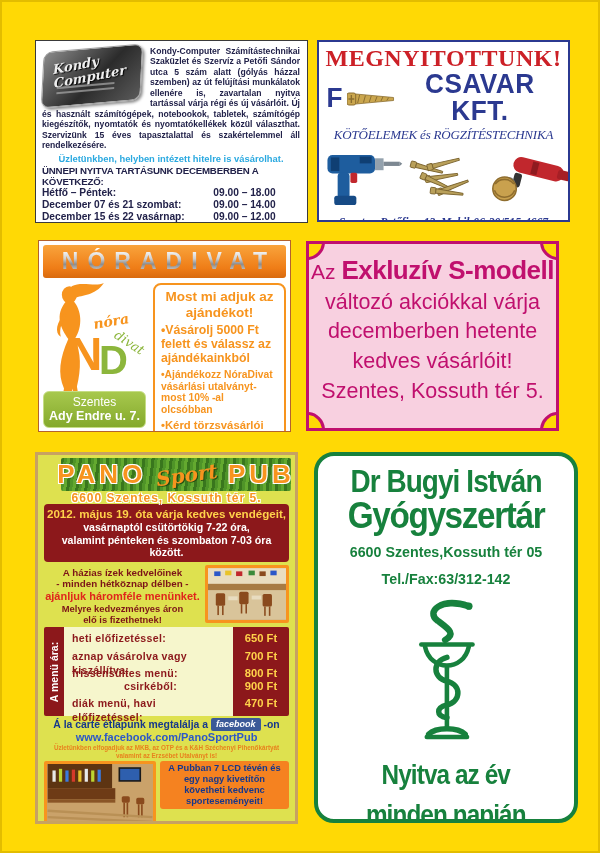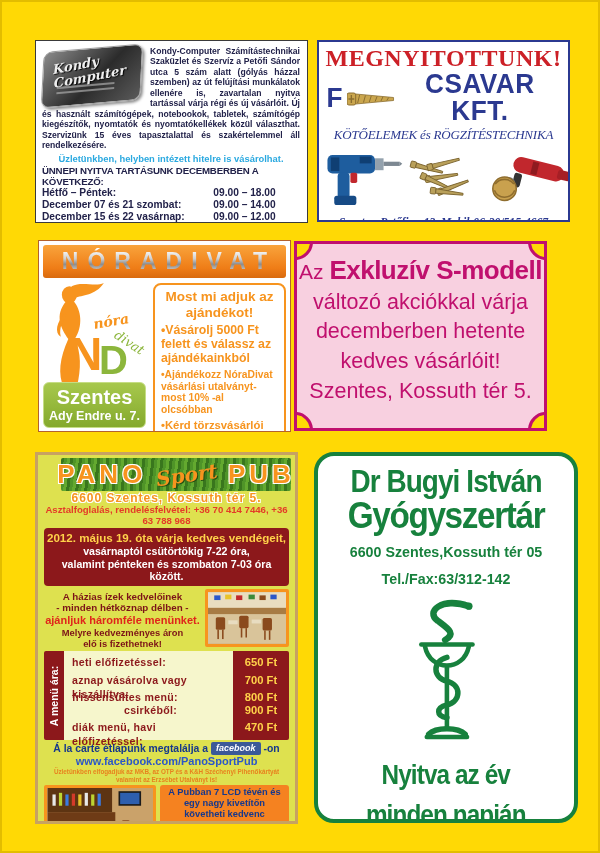--- a/index.html
+++ b/index.html
@@ -32,30 +32,30 @@
   .ad3 { left:36px; top:238px; width:253px; height:192px; background:#fff; border:1px solid #b4622d; padding:4px; }
   .nora-header { height:33px; background:linear-gradient(180deg,#f9a43c,#ef7d17 70%,#d96a0e); border-radius:3px; display:flex; align-items:center; justify-content:center; }
   .nora-header span { font-weight:bold; font-size:23px; letter-spacing:9px; padding-left:9px; background:linear-gradient(180deg,#ffffff 5%,#cfcfcf 40%,#8c8c8c 60%,#f2f2f2 100%); -webkit-background-clip:text; background-clip:text; color:transparent; }
   .nora-body { display:flex; margin-top:5px; gap:5px; }
   .nora-left { width:105px; position:relative; height:145px; }
   .nora-letterN { position:absolute; left:26px; top:44px; font-size:46px; font-weight:bold; color:#f7941e; }
   .nora-letterD { position:absolute; left:56px; top:55px; font-size:40px; font-weight:bold; color:#8cb63c; }
   .nora-script1 { position:absolute; left:50px; top:30px; font-family:"DejaVu Serif", serif; font-style:italic; font-weight:bold; color:#f7941e; font-size:14px; transform:rotate(-10deg); }
   .nora-script2 { position:absolute; left:70px; top:52px; font-family:"DejaVu Serif", serif; font-style:italic; color:#8cb63c; font-size:13px; transform:rotate(33deg); }
   .nora-addr { position:absolute; left:0; bottom:0; width:103px; background:linear-gradient(180deg,#a7c84d,#84a92c); border:1px solid #c5dd84; border-radius:6px; text-align:center; color:#fff; padding:3px 0 4px; }
-  .nora-addr .city { font-size:20px; font-weight:bold; }
+  .nora-addr .city { font-size:12px; font-weight:normal; }
   .nora-addr .street { font-size:12.5px; font-weight:bold; }
   .nora-offer { flex:1; border:2px solid #f7941e; border-radius:8px; padding:4px 6px; color:#f7941e; text-align:center; }
   .nora-offer .t { font-weight:bold; font-size:13.5px; line-height:1.15; margin-bottom:4px; }
   .nora-b0 { font-size:12.3px; font-weight:bold; line-height:1.12; margin-bottom:4px; text-align:left; }
   .nora-b1 { font-size:10.3px; font-weight:bold; line-height:1.12; margin-bottom:4px; text-align:left; }
   .nora-b2 { font-size:11.3px; font-weight:bold; line-height:1.12; text-align:left; }
 
   
-  .ad4 { left:292px; top:239px; width:253px; height:190px; background:#f8d0e0; border:3px solid #c0106e; color:#c0106e; text-align:center; padding-top:10px; }
+  .ad4 { left:304px; top:239px; width:253px; height:190px; background:#f8d0e0; border:3px solid #c0106e; color:#c0106e; text-align:center; padding-top:10px; }
   .ad4 .corner { position:absolute; width:36px; height:36px; background:#ffd905; border:3px solid #c0106e; border-radius:50%; }
   .c-tl { left:-20px; top:-20px; } .c-tr { right:-20px; top:-20px; }
   .c-bl { left:-20px; bottom:-20px; } .c-br { right:-20px; bottom:-20px; }
   .sm-line1 { font-size:21px; line-height:1.3; }
   .sm-line1 b { font-size:26px; letter-spacing:-0.5px; }
   .sm-line { font-size:21.5px; line-height:1.38; }
 
   
   .ad5 { left:33px; top:450px; width:263px; height:372px; background:#dee14f; border:3px solid #c7a262; padding:3px 4px; }
   .grass { height:33px; border-radius:2px; background:repeating-linear-gradient(97deg,#39761d 0 3px,#4f9428 3px 6px,#63a92f 6px 9px); display:flex; align-items:center; justify-content:center; gap:10px;margin-left:19px; }
@@ -272,21 +272,20 @@
     <div class="sm-line">Szentes, Kossuth tér 5.</div>
   </div>
 
   <div class="ad ad5">
     <div class="grass">
       <span class="pano-big">PANO</span>
       <span class="pano-script">Sport</span>
       <span class="pano-big">PUB</span>
     </div>
     <div class="pano-addr">6600 Szentes, Kossuth tér 5.</div>
-    <div class="pano-book">Asztalfoglalás, rendelésfelvétel: +36 70 414 7446, +36 63 788 968</div>
     <div class="pano-intro">
       <div class="pi-y">2012. május 19. óta várja kedves vendégeit,</div>
       <div class="pi-w">vasárnaptól csütörtökig 7-22 óra,</div>
       <div class="pi-w">valamint pénteken és szombaton 7-03 óra között.</div>
     </div>
     <div class="pano-pitchrow">
       <div class="pitch">
         <div class="pt0">A házias ízek kedvelőinek</div>
         <div class="pt1">- minden hétköznap délben -</div>
         <div class="pt2">ajánljuk háromféle menünket.</div>

